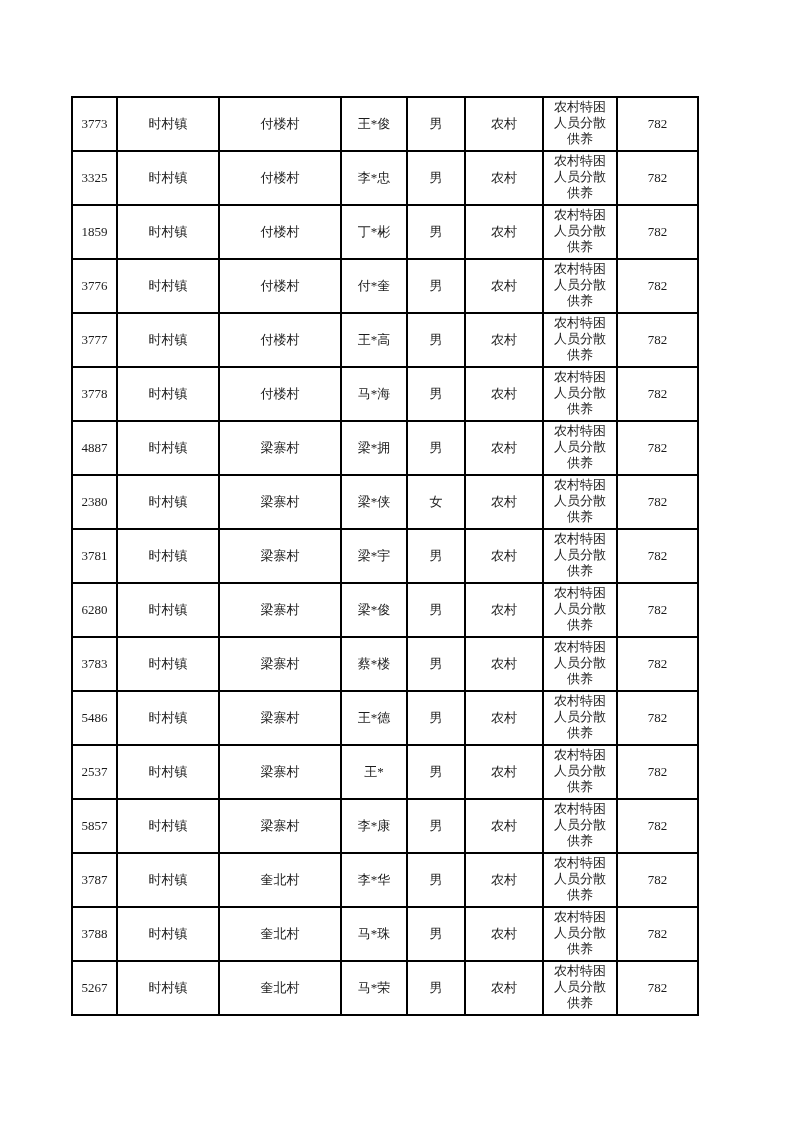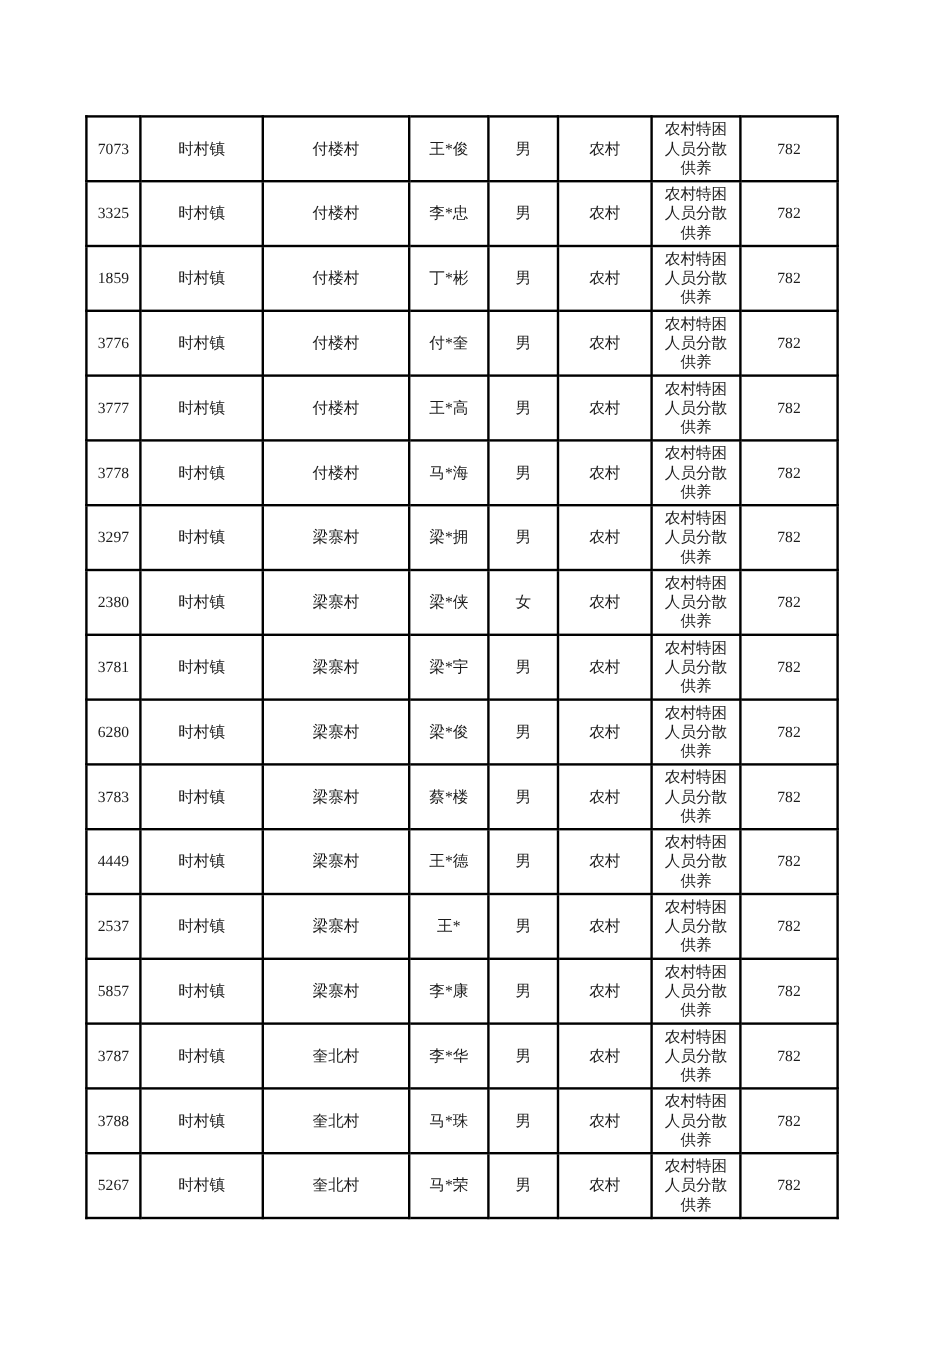--- a/index.html
+++ b/index.html
@@ -39,40 +39,41 @@
     font-size: 13px;
     color: #1c1c1c;
     overflow: hidden;
   }
   table.roster td .wrap {
     display: inline-block;
     max-width: 54px;
     word-break: break-all;
     line-height: 16px;
     vertical-align: middle;
+    font-family: Liberation Mono, monospace;
   }
 </style>
 </head>
 <body>
 
 <div class="page">
   <table class="roster">
     <colgroup>
         <col style="width: 45px;">
         <col style="width: 102px;">
         <col style="width: 122px;">
         <col style="width: 66px;">
         <col style="width: 58px;">
         <col style="width: 78px;">
         <col style="width: 74px;">
         <col style="width: 81px;">
       </colgroup>
     <tbody>
         <tr>
-          <td>7073</td>
+          <td>3773</td>
           <td>时村镇</td>
           <td>付楼村</td>
           <td>王*俊</td>
           <td>男</td>
           <td>农村</td>
           <td><span class="wrap">农村特困人员分散供养</span></td>
           <td>782</td>
         </tr>
         <tr>
           <td>3325</td>
@@ -118,21 +119,21 @@
           <td>3778</td>
           <td>时村镇</td>
           <td>付楼村</td>
           <td>马*海</td>
           <td>男</td>
           <td>农村</td>
           <td><span class="wrap">农村特困人员分散供养</span></td>
           <td>782</td>
         </tr>
         <tr>
-          <td>3297</td>
+          <td>4887</td>
           <td>时村镇</td>
           <td>梁寨村</td>
           <td>梁*拥</td>
           <td>男</td>
           <td>农村</td>
           <td><span class="wrap">农村特困人员分散供养</span></td>
           <td>782</td>
         </tr>
         <tr>
           <td>2380</td>
@@ -168,21 +169,21 @@
           <td>3783</td>
           <td>时村镇</td>
           <td>梁寨村</td>
           <td>蔡*楼</td>
           <td>男</td>
           <td>农村</td>
           <td><span class="wrap">农村特困人员分散供养</span></td>
           <td>782</td>
         </tr>
         <tr>
-          <td>4449</td>
+          <td>5486</td>
           <td>时村镇</td>
           <td>梁寨村</td>
           <td>王*德</td>
           <td>男</td>
           <td>农村</td>
           <td><span class="wrap">农村特困人员分散供养</span></td>
           <td>782</td>
         </tr>
         <tr>
           <td>2537</td>

